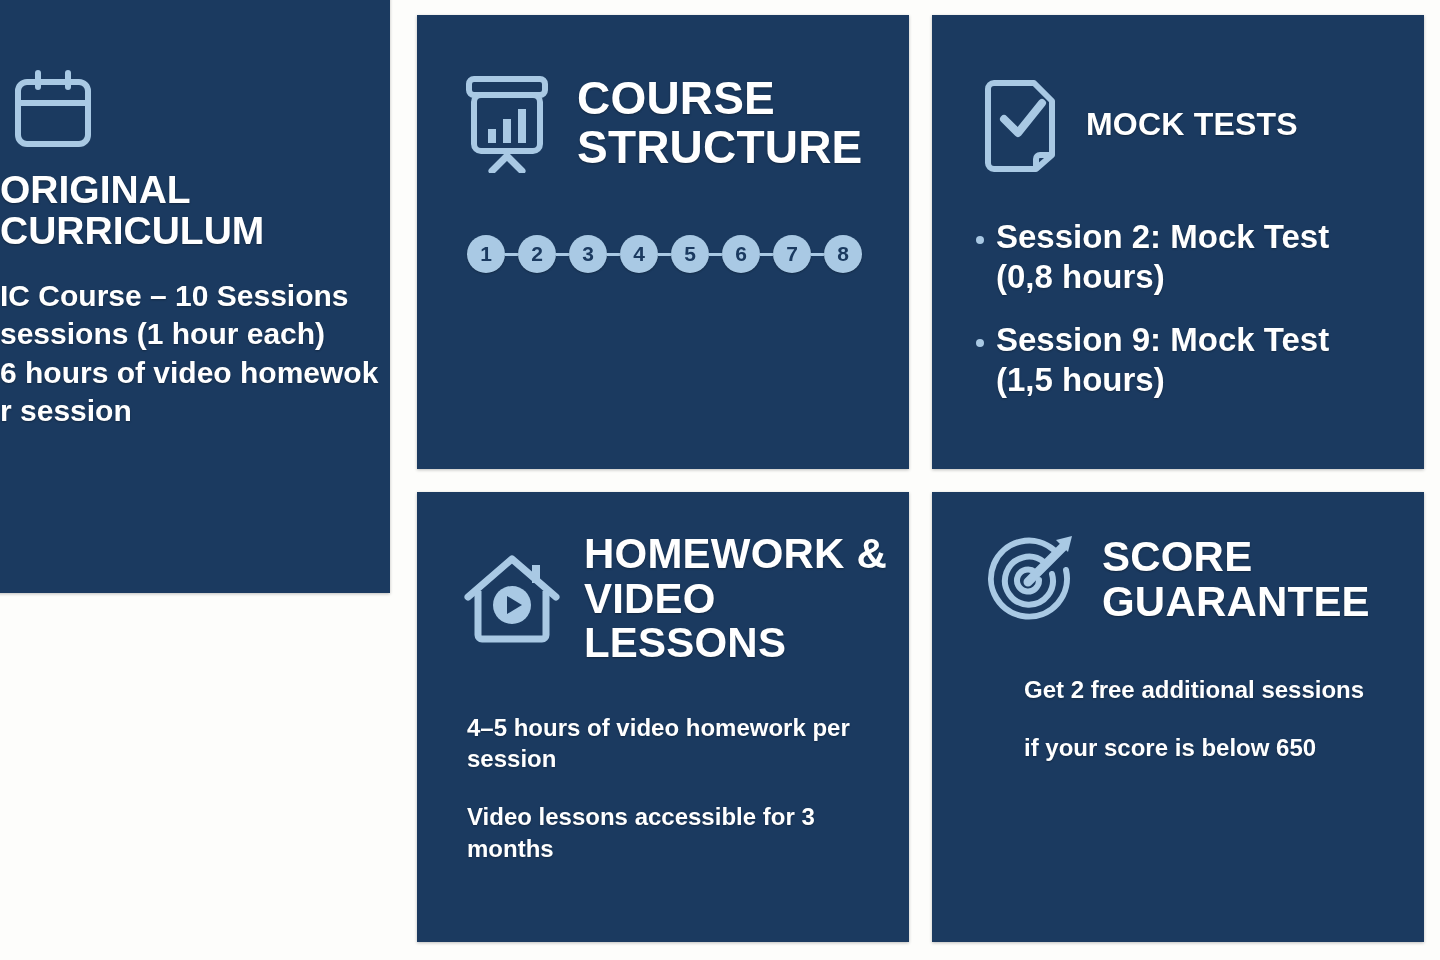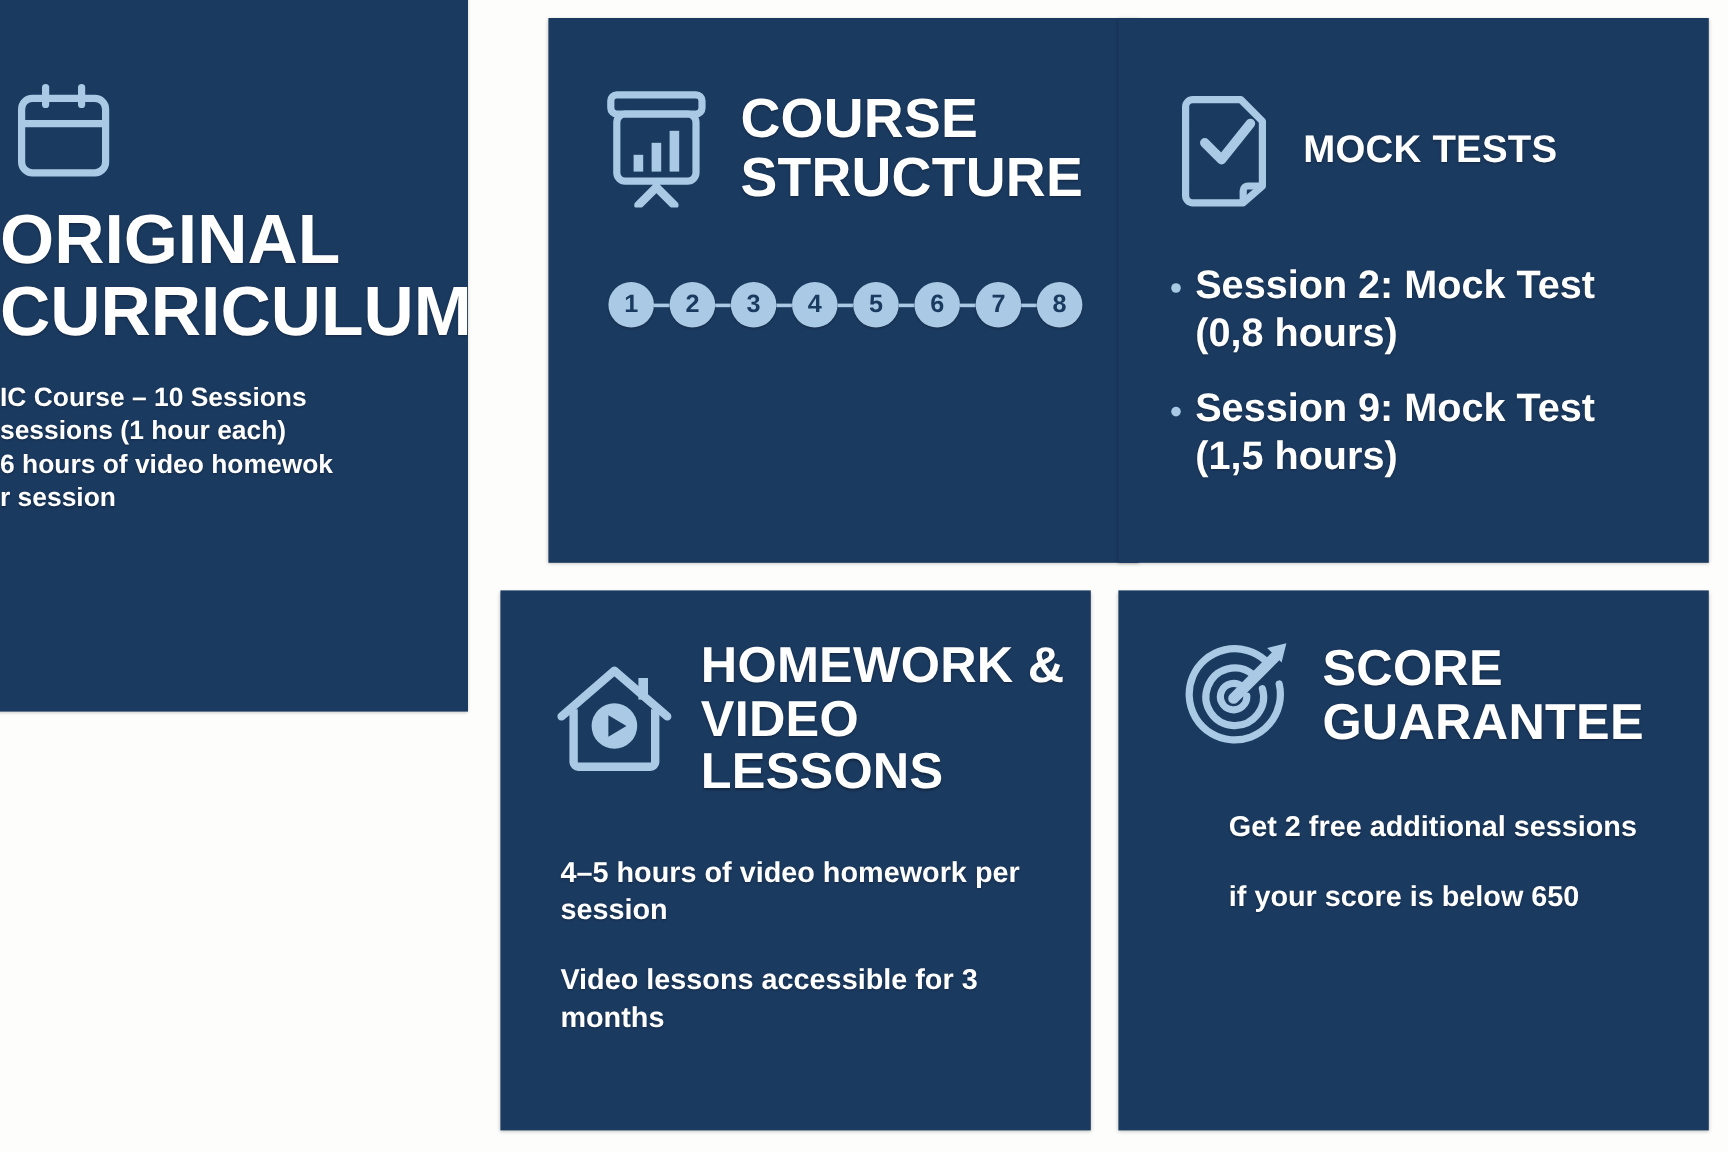--- a/index.html
+++ b/index.html
@@ -16,21 +16,21 @@
   .card{
     position:absolute;
     background:#1b3a60;
     box-sizing:border-box;
     overflow:hidden;
     box-shadow:0 1px 3px rgba(0,0,0,0.25);
   }
 
   
   #card-curriculum{ left:-96px; top:-12px; width:486px; height:605px; padding:78px 0 0 96px;}
-  #card-structure { left:417px;  top:15px;  width:492px; height:454px;margin-left:40px; }
+  #card-structure { left:417px;  top:15px;  width:492px; height:454px; }
   #card-mock      { left:932px;  top:15px;  width:492px; height:454px; }
   #card-homework  { left:417px;  top:492px; width:492px; height:450px; }
   #card-score     { left:932px;  top:492px; width:492px; height:450px; }
 
   
   .card-head{
     display:flex;
     align-items:center;
     gap:22px;
   }
@@ -43,34 +43,34 @@
     color:#ffffff;
     font-weight:bold;
     letter-spacing:0.2px;
     line-height:1.06;
     text-shadow:0 1px 2px rgba(0,0,0,.35);
   }
 
   
   #card-curriculum .cal-icon{margin-left:10px;}
   .title-huge{
-    font-size:58px;
+    font-size:39px;
     margin-top:18px;
     line-height:1.04;
     color:#fff;
     font-weight:bold;
     text-shadow:0 1px 2px rgba(0,0,0,.35);
     white-space:nowrap;
   }
   .curr-lines{
     margin-top:26px;
   }
   .curr-lines .line{
     color:#ffffff;
-    font-size:22px;
+    font-size:30px;
     font-weight:bold;
     line-height:1.28;
     white-space:nowrap;
     text-shadow:0 1px 2px rgba(0,0,0,.3);
   }
 
   
   #card-structure .card-head{padding:58px 0 0 42px;}
   #card-structure .card-title{font-size:46px;width:300px;}
   .steps{

